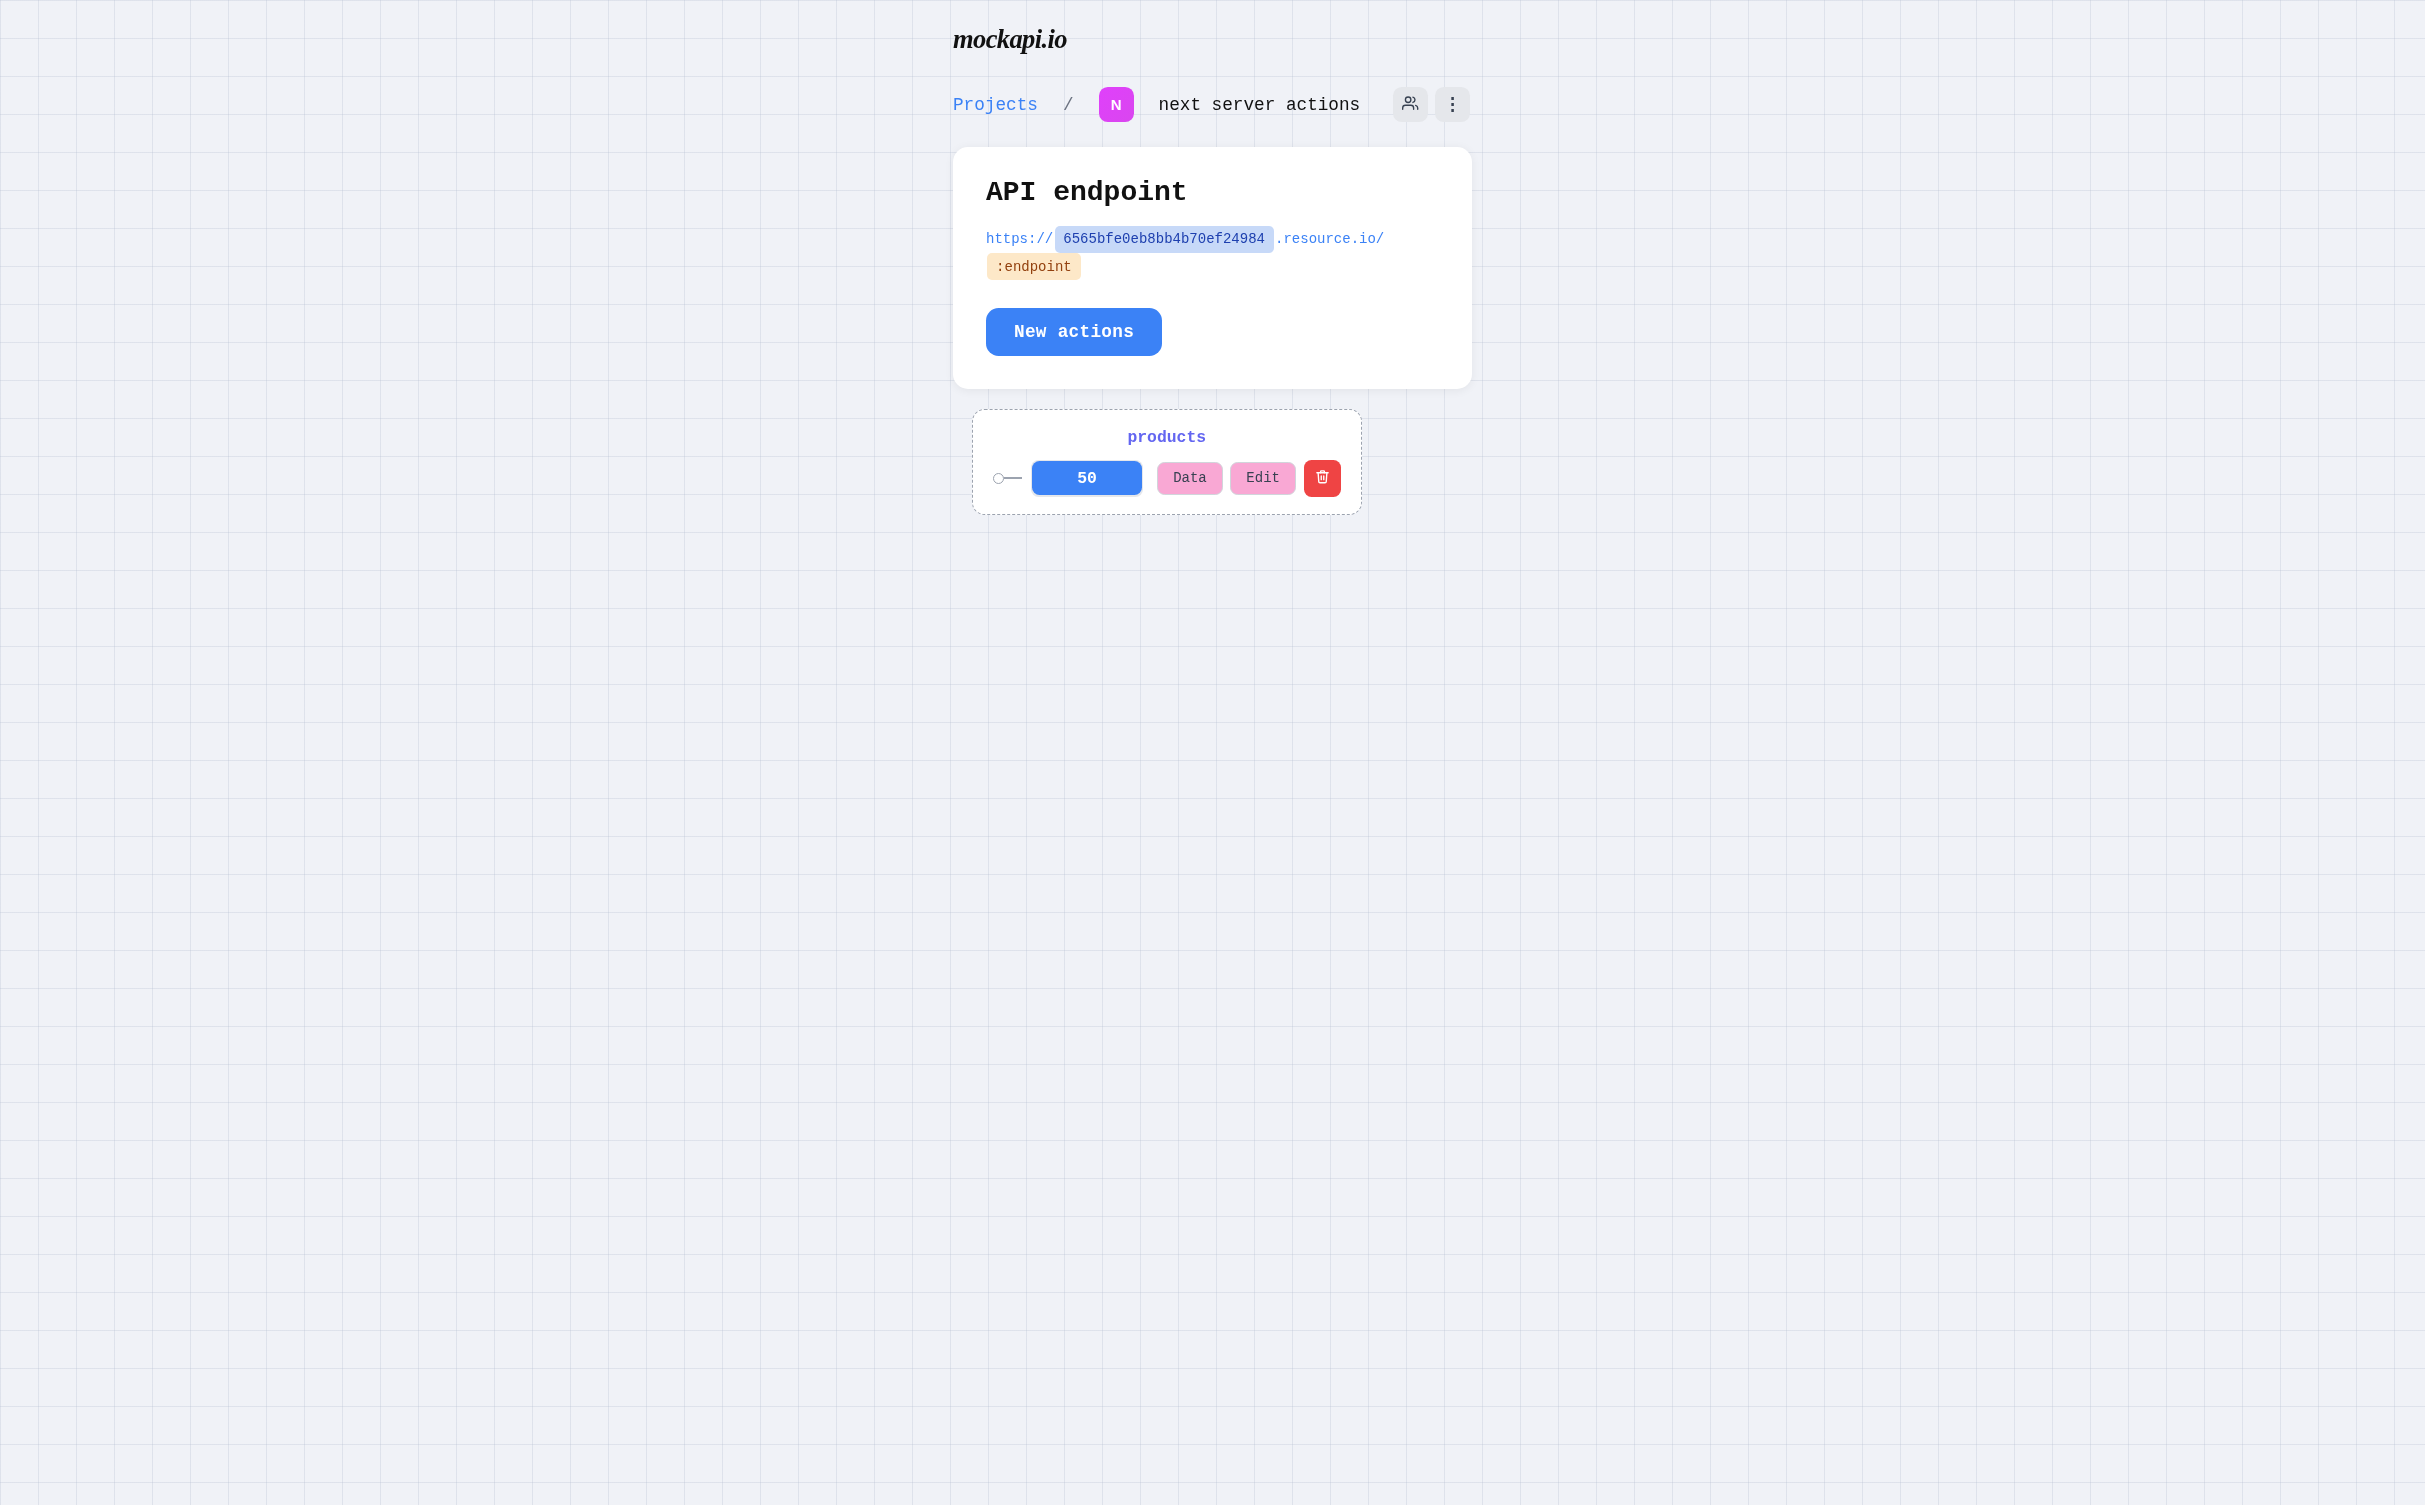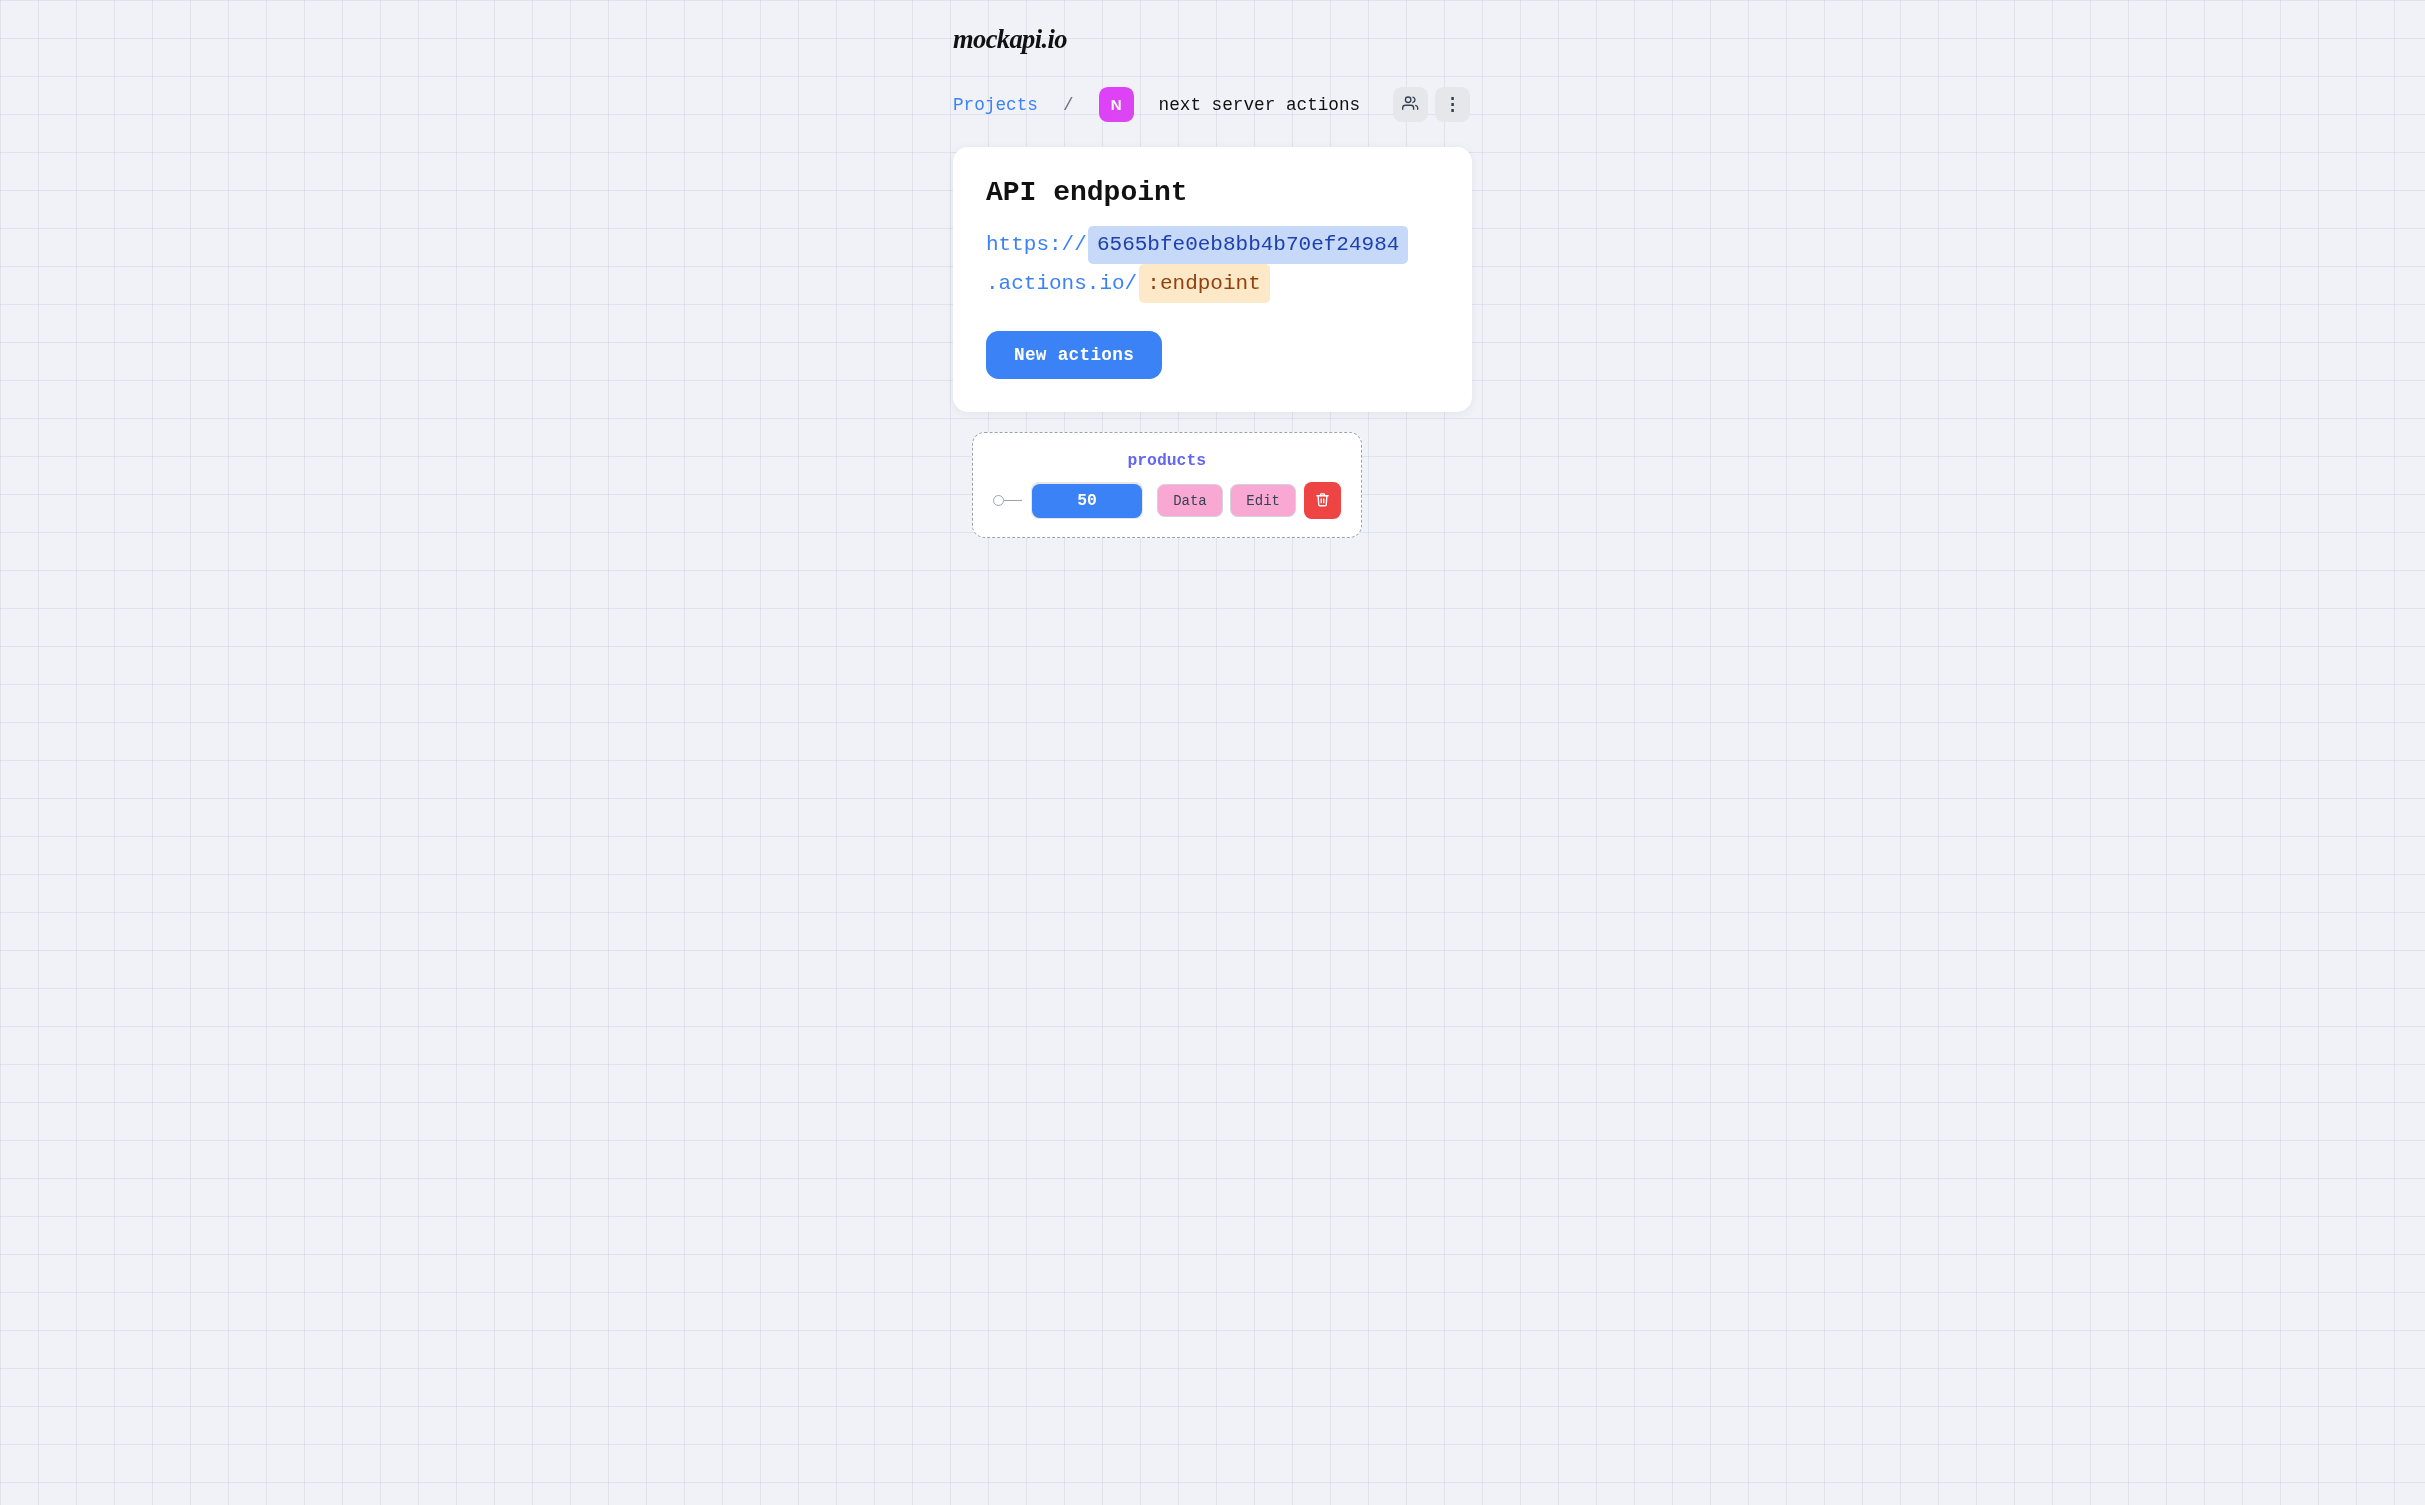--- a/index.html
+++ b/index.html
@@ -115,21 +115,21 @@
       color: #111;
       font-family: 'Courier New', monospace;
       margin-bottom: 17.7px;
     }
 
     .endpoint-url {
       display: flex;
       align-items: center;
       flex-wrap: wrap;
       gap: 0;
-      font-size: 21px;
+      font-size: 14px;
       font-family: 'Courier New', monospace;
       margin-bottom: 28px;
       line-height: 1.6;
     }
 
     .url-prefix {
       color: #3b82f6;
     }
 
     .url-id {
@@ -308,21 +308,21 @@
       </button>
     </div>
   </div>
 
   <div class="main-card">
     <div class="card-title">API endpoint</div>
 
     <div class="endpoint-url">
       <span class="url-prefix">https://</span>
       <span class="url-id">6565bfe0eb8bb4b70ef24984</span>
-      <span class="url-domain">.actions.io/</span>
+      <span class="url-domain">.resource.io/</span>
       <span class="url-endpoint">:endpoint</span>
     </div>
 
     <button class="new-resource-btn">New actions</button>
   </div>
 
   <div class="resource-section">
     <div class="resource-card">
       <div class="resource-name">products</div>
 

